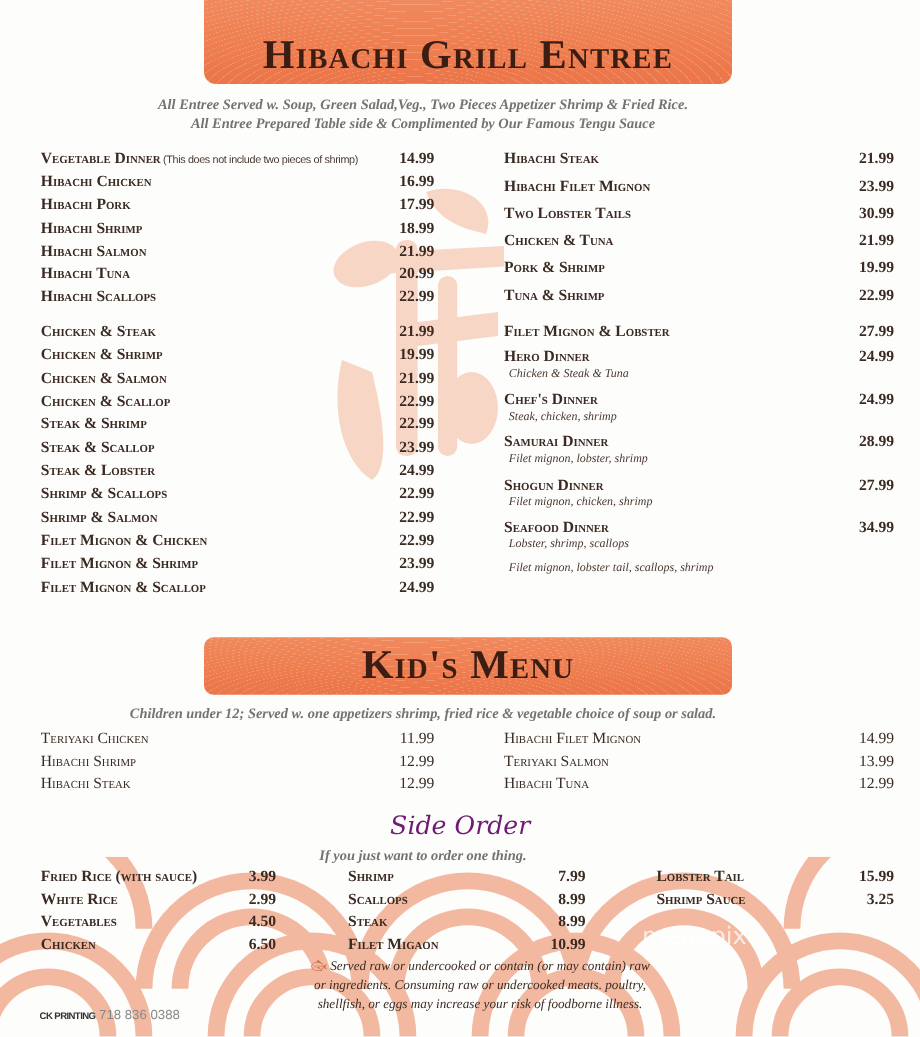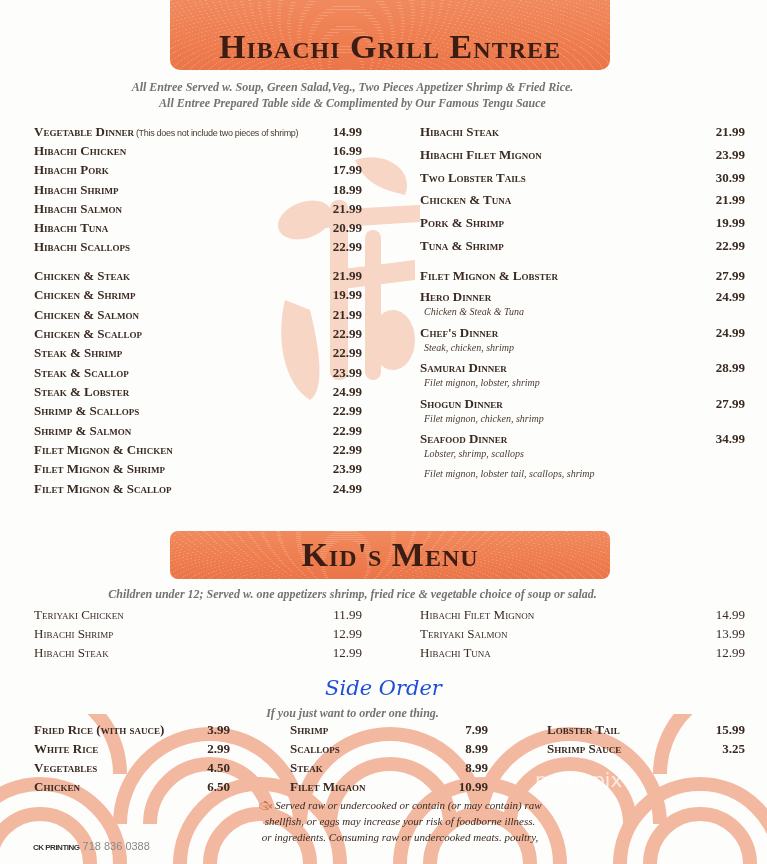--- a/index.html
+++ b/index.html
@@ -41,21 +41,21 @@
   .colR .row { height: 22.8px; }
   .colR2 { left: 420px; top: 268px; width: 325px; }
   .colR2 .item { height: 35.5px; }
   .colR2 .item:first-child { height: 21px; }
 
   .kidL { left: 34px; top: 607px; width: 328px; }
   .kidR { left: 420px; top: 607px; width: 325px; }
   .kidL .row, .kidR .row { height: 19px; font-weight: normal; }
   .kidL .row .price, .kidR .row .price { font-weight: normal; }
 
-  .side-title { position: absolute; top: 676px; left: 0; width: 767px; text-align: center; font-style: italic; font-size: 21px; color: #1d4ed8; z-index: 2; font-family: "DejaVu Serif", serif; }
+  .side-title { position: absolute; top: 676px; left: 0; width: 767px; text-align: center; font-style: italic; font-size: 21px; color: #701a75; z-index: 2; font-family: "DejaVu Serif", serif; }
   .side-sub { top: 706px; }
 
   .sideA { left: 34px; top: 722px; width: 196px; }
   .sideB { left: 290px; top: 722px; width: 198px; }
   .sideC { left: 547px; top: 722px; width: 198px; }
   .sideA .row, .sideB .row, .sideC .row { height: 19px; }
 
   .warning { position: absolute; left: 240px; top: 797px; width: 320px; text-align: center; font-style: italic; font-size: 11px; line-height: 16px; color: #3a2a22; z-index: 2; }
   .warning .fish { color: #c8704a; font-style: normal; }
 
@@ -345,21 +345,21 @@
       <span class="price">15.99</span>
     </div>
   <div class="row">
       <span>Shrimp Sauce</span>
       <span class="price">3.25</span>
     </div>
 </div>
 
 <div class="warning">
   <div><span class="fish">🐟︎</span> <span>Served raw or undercooked or contain (or may contain) raw</span></div>
+  <div>or ingredients. Consuming raw or undercooked meats. poultry,</div>
   <div>shellfish, or eggs may increase your risk of foodborne illness.</div>
-  <div>or ingredients. Consuming raw or undercooked meats. poultry,</div>
 </div>
 
 <div class="printer">
   <b>CK PRINTING</b>
   <span>718 836 0388</span>
 </div>
 <div class="watermark">menupix</div>
 
 </body></html>

